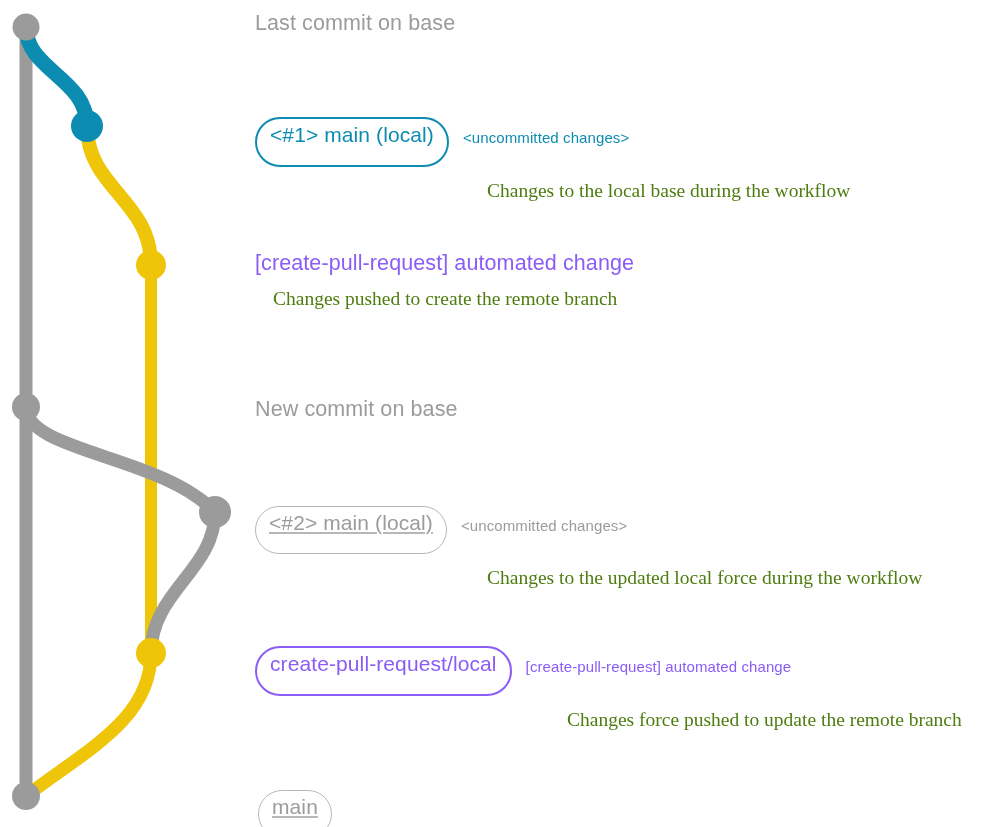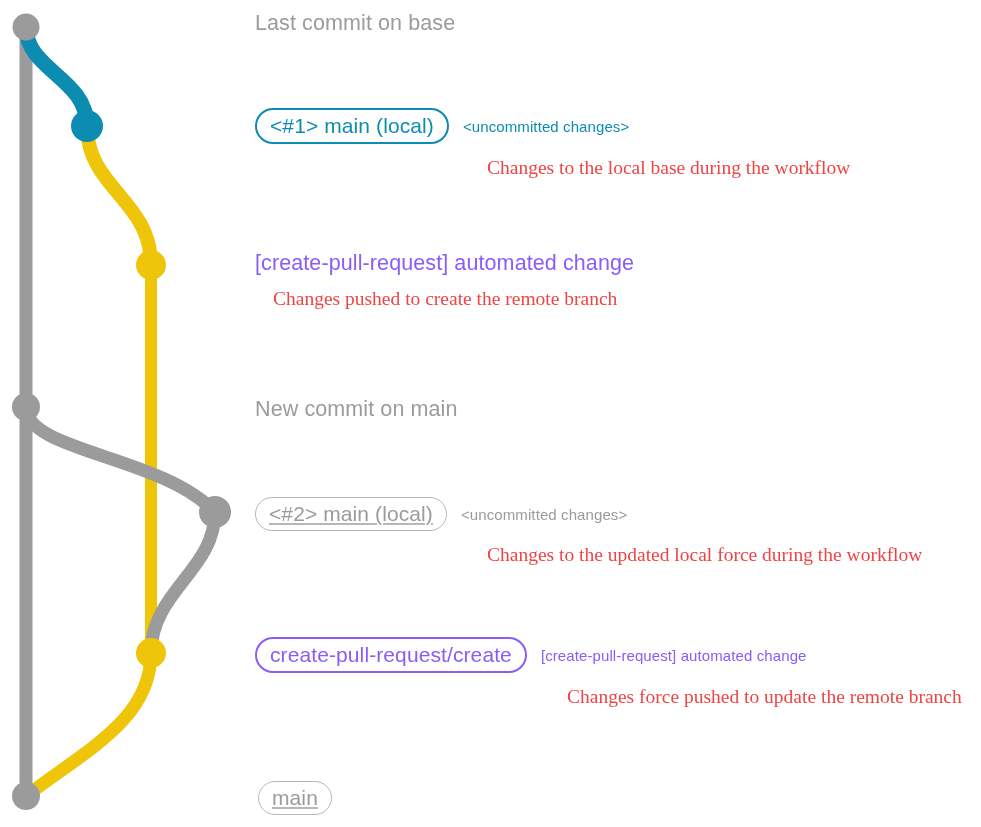--- a/index.html
+++ b/index.html
@@ -34,45 +34,46 @@
     display: flex;
     align-items: center;
     white-space: nowrap;
   }
   .pill {
     display: inline-flex;
     align-items: center;
     justify-content: center;
     border-radius: 999px;
     border: 2px solid currentColor;
-    padding: 5px 13px 6px 13px;
+    padding: 5px 13px 20px 13px;
     font-size: 21px;
     line-height: 1;
     letter-spacing: 0.1px;
     box-sizing: border-box;
+    margin-top: 9px;
   }
   .pill-gray {
     border-width: 1.6px;
   }
   .subject {
     font-size: 15px;
     line-height: 1;
     letter-spacing: 0.1px;
     margin-left: 14px;
   }
   .plain-title {
     font-size: 21.5px;
     line-height: 1;
     letter-spacing: 0.1px;
   }
   .desc {
     font-family: "Liberation Serif", serif;
     font-size: 19.5px;
     line-height: 1;
-    color: #ef4444;
+    color: #4d7c0f;
     margin-top: 14px;
     display: block;
   }
   .c-blue   { color: #0d8cb1; }
   .c-yellow { color: #8b5cf6; }
   .c-gray   { color: #9b9b9b; }
   .c-graylight { color: #b7b7b7; text-decoration: underline; }
 </style>
 </head>
 <body>
@@ -120,37 +121,37 @@
 
   <div class="row-stack" style="left:255px; top:253px;">
     <div class="headline">
       <span class="plain-title c-yellow">[create-pull-request] automated change</span>
     </div>
     <span class="desc" style="margin-left:18px;">Changes pushed to create the remote branch</span>
   </div>
 
   <div class="row-stack" style="left:255px; top:399px;">
     <div class="headline">
-      <span class="plain-title c-gray">New commit on main</span>
+      <span class="plain-title c-gray">New commit on base</span>
     </div>
   </div>
 
   <div class="row-stack" style="left:255px; top:497px;">
     <div class="headline">
       <span class="pill pill-gray c-graylight">
         <span class="c-gray">&lt;#2&gt; main (local)</span>
       </span>
       <span class="subject c-gray">&lt;uncommitted changes&gt;</span>
     </div>
     <span class="desc" style="margin-left:232px;">Changes to the updated local force during the workflow</span>
   </div>
 
   <div class="row-stack" style="left:255px; top:637px;">
     <div class="headline">
-      <span class="pill c-yellow">create-pull-request/create</span>
+      <span class="pill c-yellow">create-pull-request/local</span>
       <span class="subject c-yellow">[create-pull-request] automated change</span>
     </div>
     <span class="desc" style="margin-left:312px;">Changes force pushed to update the remote branch</span>
   </div>
 
   <div class="row-stack" style="left:258px; top:781px;">
     <div class="headline">
       <span class="pill pill-gray c-graylight">
         <span class="c-gray">main</span>
       </span>

